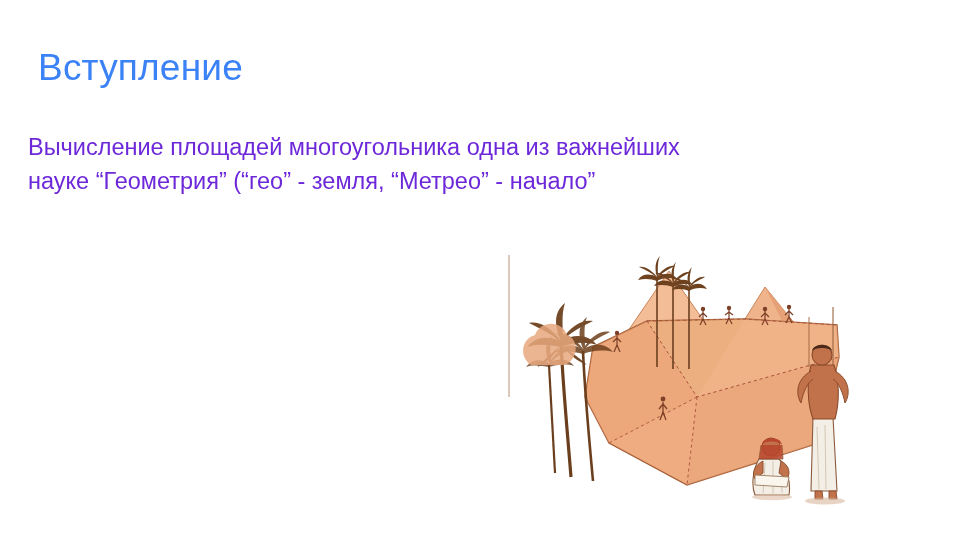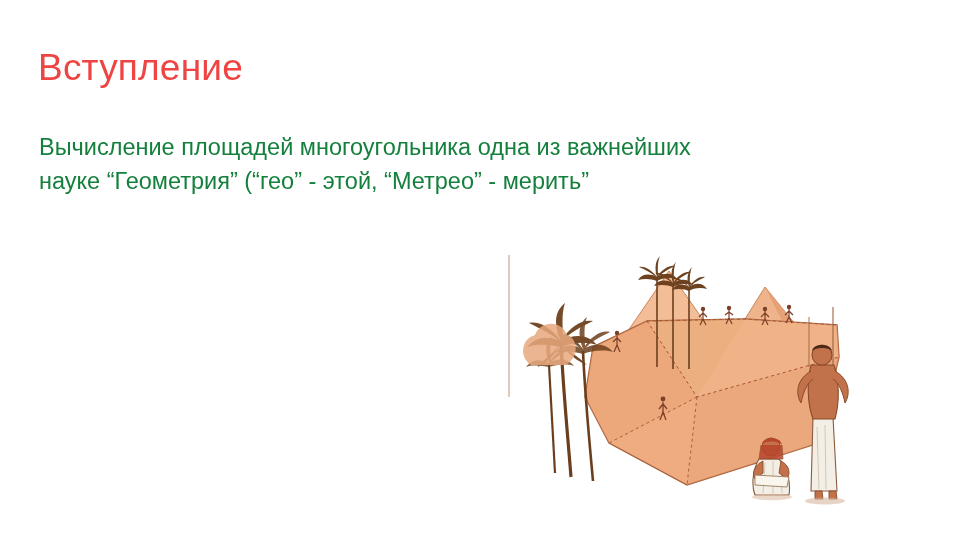--- a/index.html
+++ b/index.html
@@ -20,33 +20,33 @@
     height: 551px;
     background: #ffffff;
   }
   .slide-title {
     position: absolute;
     left: 38px;
     top: 48px;
     font-size: 37px;
     line-height: 1.1;
     font-weight: 400;
-    color: #ef4444;
+    color: #3b82f6;
     letter-spacing: 0.2px;
     white-space: nowrap;
   }
   .slide-body {
     position: absolute;
-    left: 39px;
+    left: 28px;
     top: 131px;
     width: 860px;
     font-size: 23.5px;
     line-height: 1.43;
     font-weight: 400;
-    color: #15803d;
+    color: #6d28d9;
   }
   .slide-body p {
     margin: 0;
   }
   .illustration {
     position: absolute;
     left: 497px;
     top: 247px;
     width: 368px;
     height: 260px;
@@ -59,21 +59,21 @@
 </style>
 </head>
 <body>
 
 <div class="slide">
 
   <div class="slide-title">Вступление</div>
 
   <div class="slide-body">
     <p>Вычисление площадей многоугольника одна из важнейших</p>
-    <p>науке “Геометрия” (“гео” - этой, “Метрео” - мерить”</p>
+    <p>науке “Геометрия” (“гео” - земля, “Метрео” - начало”</p>
   </div>
 
   <div class="illustration">
     <svg viewBox="0 0 368 260" xmlns="http://www.w3.org/2000/svg">
       <defs>
         <clipPath id="frame">
           <rect x="0" y="0" width="368" height="260"></rect>
         </clipPath>
       </defs>
 

